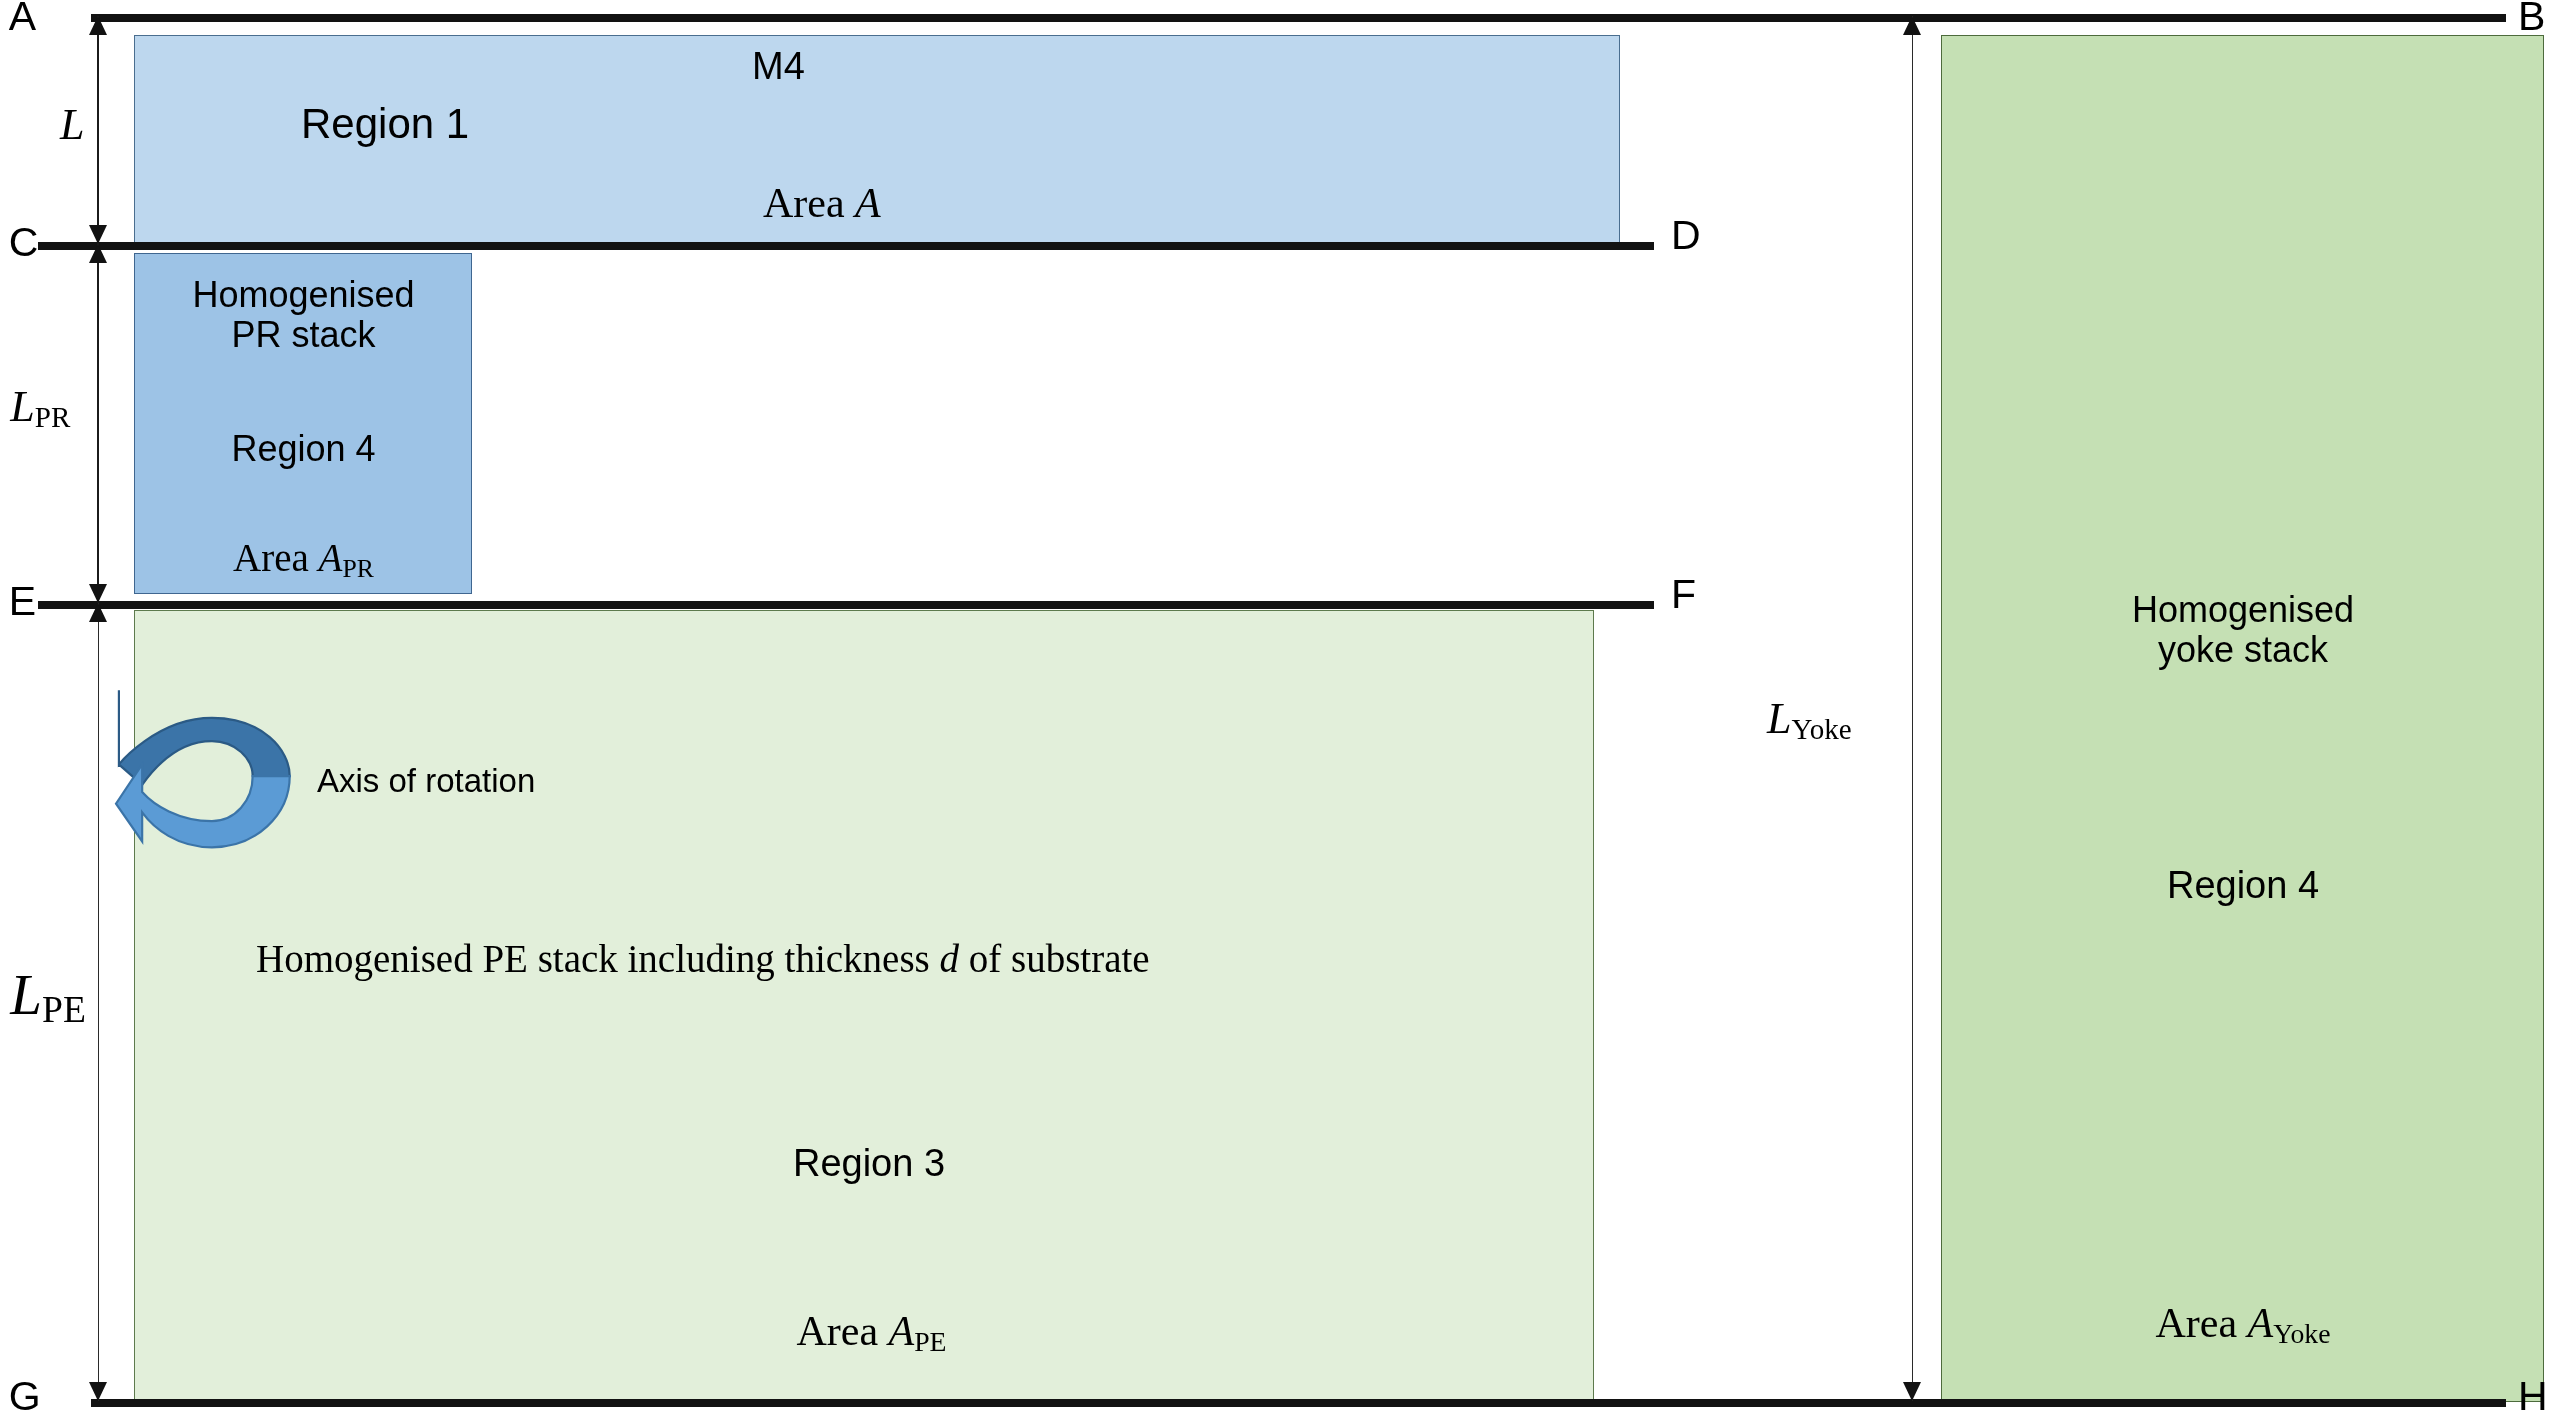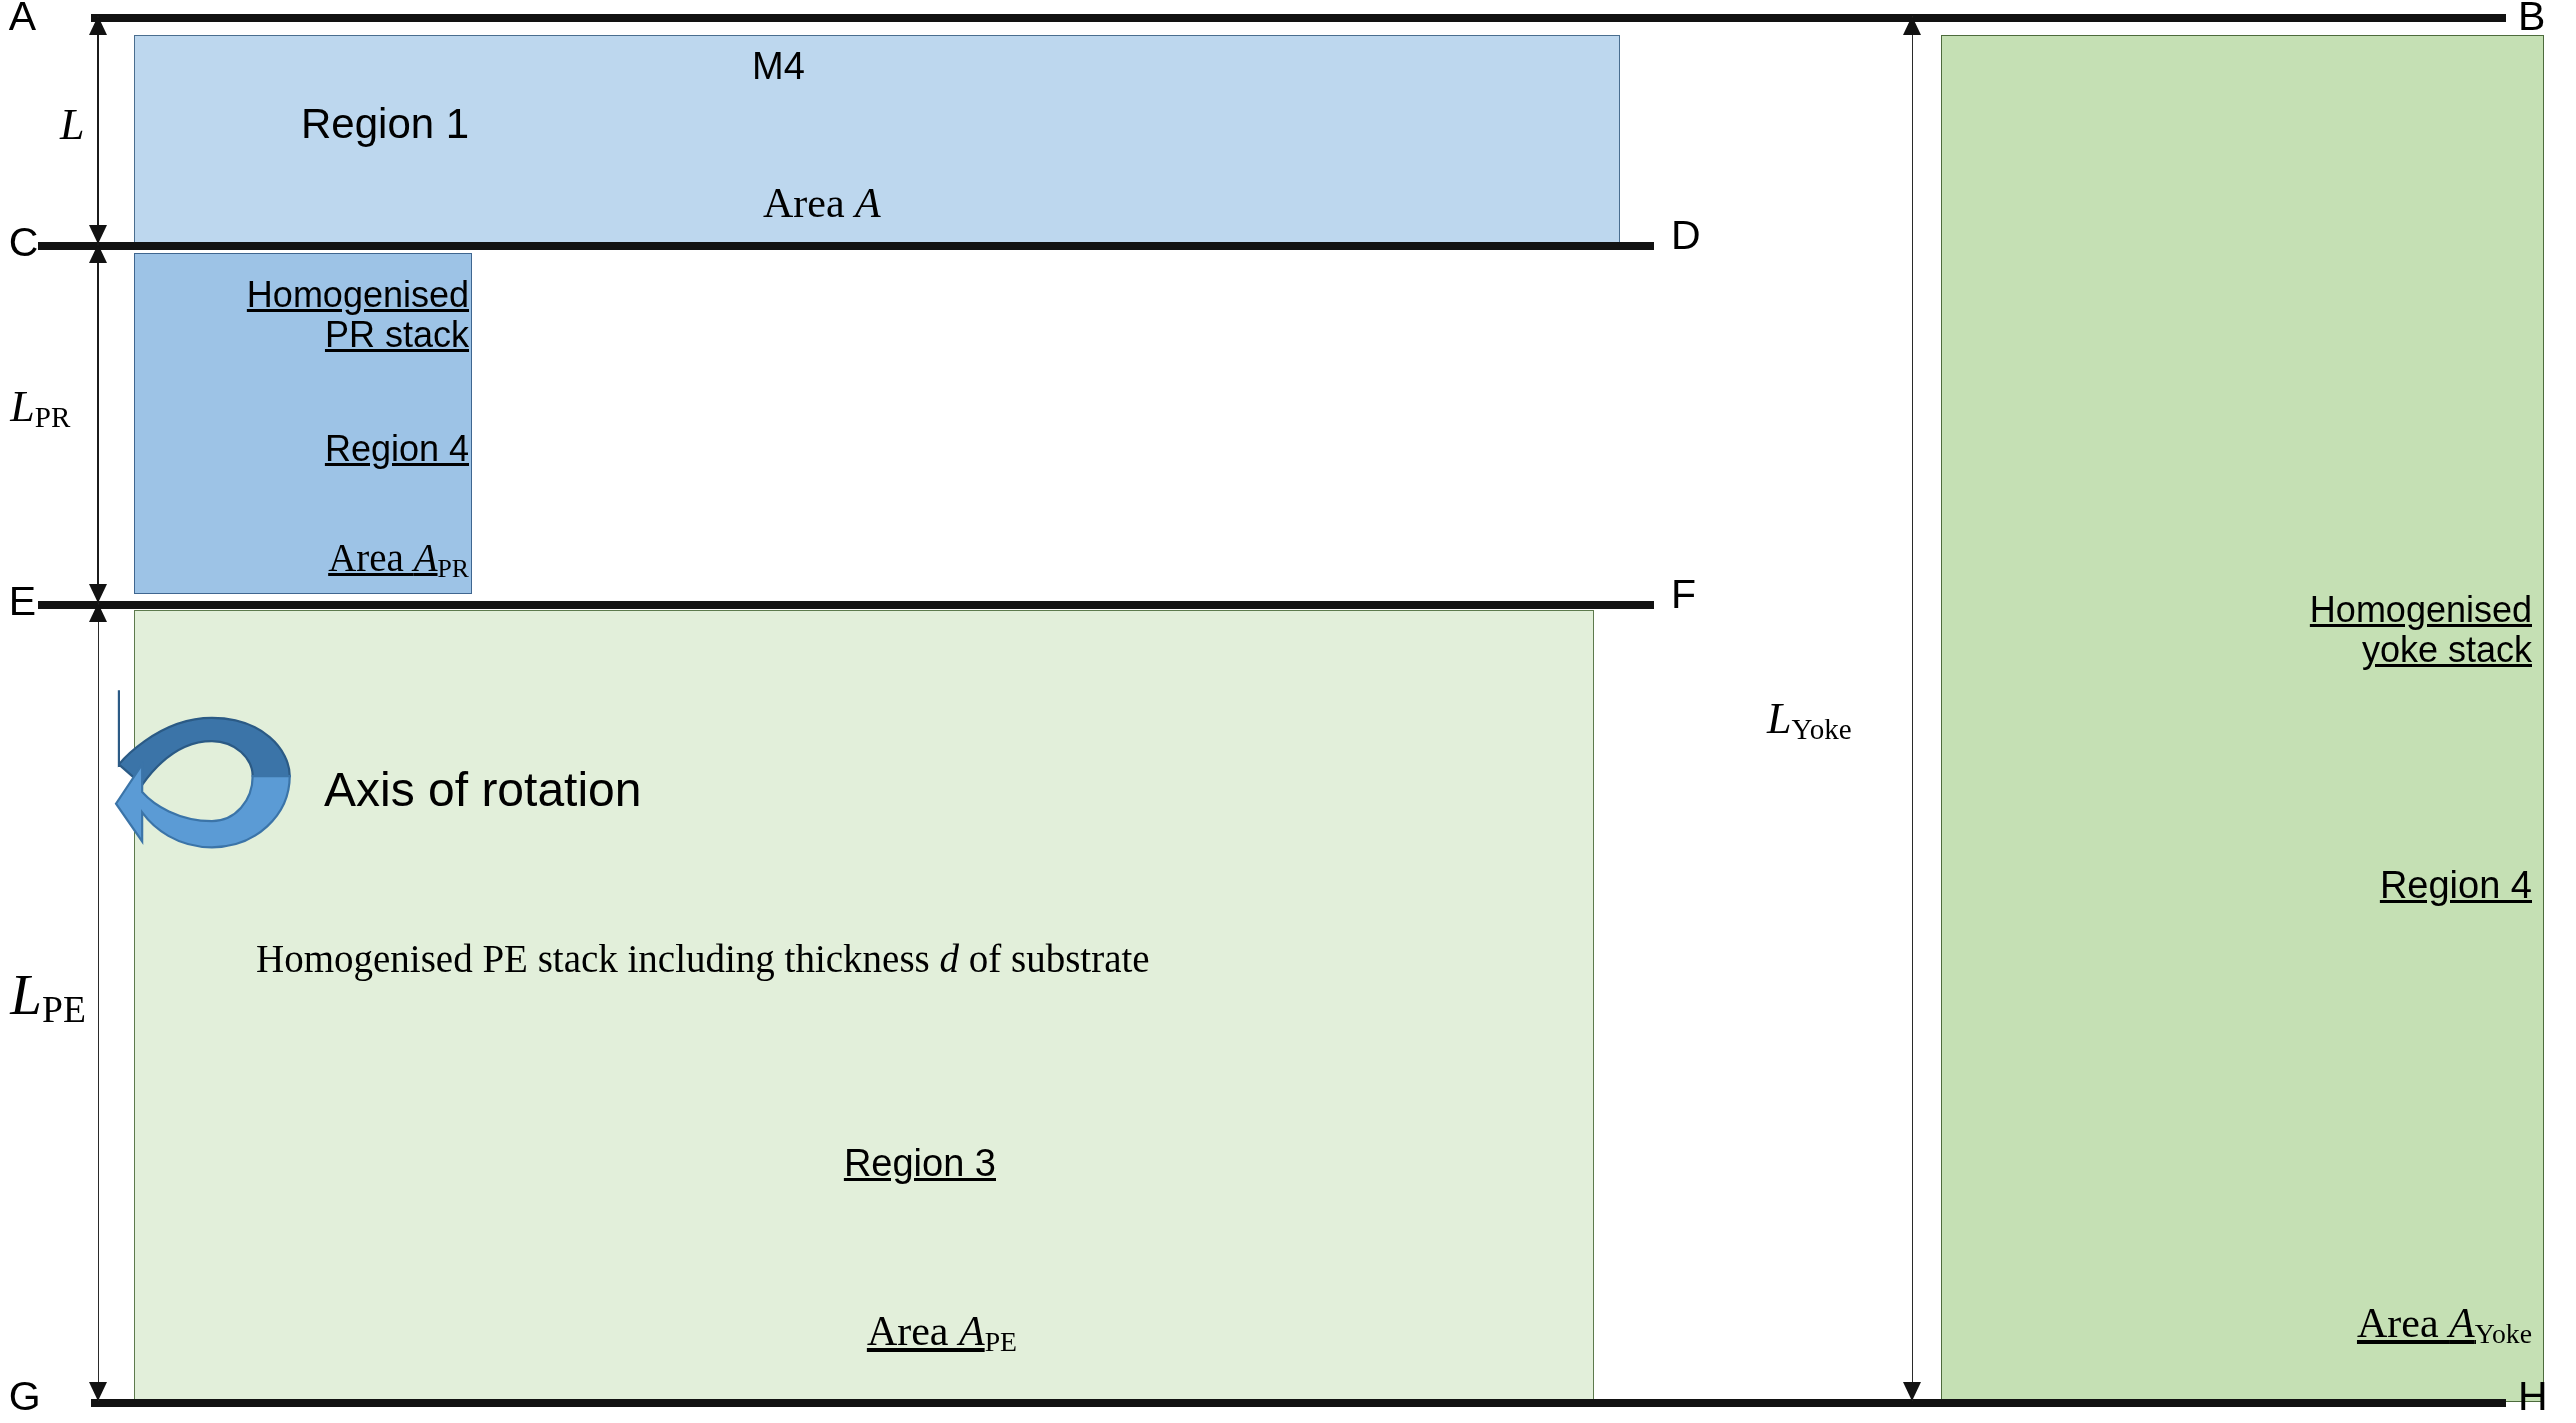--- a/index.html
+++ b/index.html
@@ -67,31 +67,31 @@
   .lbl-LPR   {left:10.2px;  top:385px;  font-size:44px;}
   .lbl-LPE   {left:10.2px;  top:966px; font-size:57px;}
   .lbl-LYoke {left:1767px;top:697px;  font-size:44px;}
 
   
   .txt{position:absolute;white-space:nowrap;line-height:1.12;
        font-family:"Liberation Sans",sans-serif;}
   .txt.ser{font-family:"Liberation Serif",serif;}
   .txt.ser i{font-style:italic;}
   .txt.ser sub{font-style:normal;font-size:0.66em;vertical-align:-0.22em;}
-  .ctr{text-align:right;text-decoration:underline;}
+  .ctr{text-align:center;}
 
   .t-m4        {left:752px; top:45px;   font-size:38px;}
   .t-region1   {left:301px;  top:100px;  font-size:42px;}
   .t-areaA     {left:763px; top:180px;  font-size:42px;}
 
   .t-prstack   {left:138px;  top:275px;  width:331px; font-size:36px;}
   .t-region2   {left:138px;  top:429px;  width:331px; font-size:36px;}
   .t-areaAPR   {left:138px;  top:536px;  width:331px; font-size:39px;}
 
-  .t-axis      {left:324px;  top:763px; font-size:48px;text-align:right;}
+  .t-axis      {left:317px;  top:763px; font-size:33px;text-align:right;}
   .t-pestack   {left:256px;  top:937px; font-size:39px;}
   .t-region3   {left:742px; top:1142px; width:254px; font-size:38px;}
   .t-areaAPE   {left:726px; top:1308px; width:291px; font-size:42px;}
 
   .t-yokestack {left:1954px; top:590px;  width:578px; font-size:36px;}
   .t-region4   {left:1954px; top:864px; width:578px; font-size:38px;}
   .t-areaAYoke {left:1954px; top:1300px; width:578px; font-size:42px;}
 
   
   .rot-arrow{position:absolute;left:113px;top:683px;width:211px;height:189px;}

